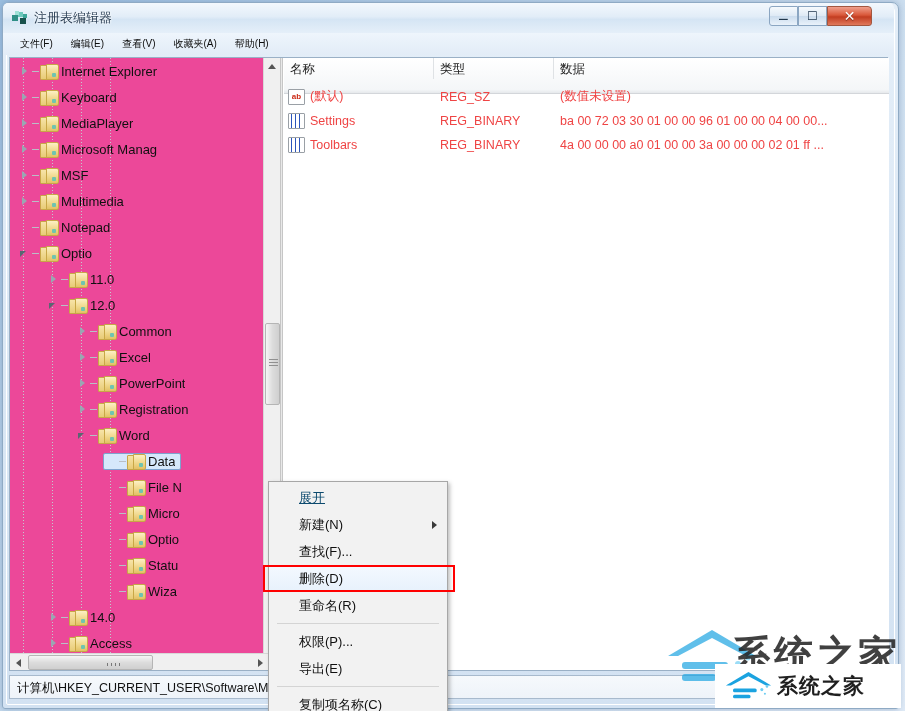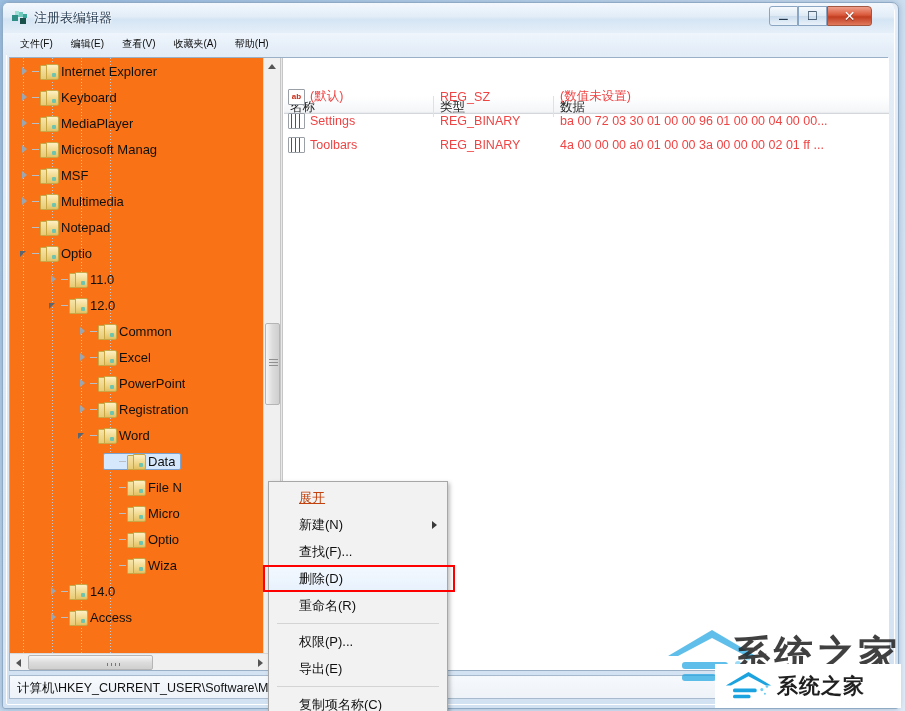--- a/index.html
+++ b/index.html
@@ -83,21 +83,21 @@
   #content {
     position: absolute; left: 6px; top: 54px;
     width: 879px; height: 614px;
     background: #ffffff;
     border: 1px solid #9ab0c6;
   }
 
   
   #tree-pane {
     position: absolute; left: 0; top: 0; width: 270px; height: 612px;
-    background: #f97316; overflow: hidden;
+    background: #ec4899; overflow: hidden;
   }
   #tree-scroll-area {
     position: absolute; left: 0; top: 0; width: 253px; height: 595px;
     overflow: hidden;
   }
   .tree-row {
     position: relative; height: 26px; white-space: nowrap;
     display: flex; align-items: center;
   }
   .tree-label {
@@ -196,24 +196,23 @@
     background: #e8e8e8; border-left: 1px solid #c6c6c6; border-right: 1px solid #c6c6c6;
     cursor: col-resize;
   }
 
   
   #list-pane {
     position: absolute; left: 274px; top: 0; width: 605px; height: 612px;
     background: #ffffff; overflow: hidden;
   }
   #list-header {
-    position: absolute; left: 0; top: 0; width: 605px; height: 18px;
+    position: absolute; left: 0; top: 0; width: 605px; height: 36px;
     background: linear-gradient(180deg,#ffffff 0%,#f4f6f8 90%,#e6e9ec 100%);
     border-bottom: 1px solid #d3d6da;
-    margin-top: 38px;
   }
   .col-head {
     position: absolute; top: 0; height: 21px;
     font-size: 12.5px; color: #222; padding: 3px 0 0 6px;
     border-right: 1px solid #dfe2e5; white-space: nowrap;
   }
   #col-name { left: 0; width: 150px; }
   #col-type { left: 150px; width: 120px; }
   #col-data { left: 270px; width: 335px; border-right: none; }
   .list-row {
@@ -249,21 +248,21 @@
     border: 1px solid #a7a7a7;
     box-shadow: 2px 2px 4px rgba(0,0,0,.25);
     padding: 2px 0;
     z-index: 40;
   }
   .ctx-item {
     position: relative; height: 27px; line-height: 27px;
     font-size: 13px; color: #101010; padding-left: 30px;
     white-space: nowrap; cursor: default;
   }
-  .ctx-item.disabled { color: #c2410c; text-decoration: underline; }
+  .ctx-item.disabled { color: #0c4a6e; text-decoration: underline; }
   .ctx-sep { height: 1px; background: #d4d4d4; margin: 4px 8px; }
   .submenu-arrow {
     position: absolute; right: 10px; top: 10px;
     border-left: 5px solid #3a3a3a;
     border-top: 4px solid transparent;
     border-bottom: 4px solid transparent;
   }
   #ctx-delete-highlight {
     position: absolute; left: -6px; top: 0px; width: 192px; height: 27px;
     border: 2px solid #f00; z-index: 45; pointer-events: none;
@@ -530,20 +529,30 @@
             </div>
           </div>
           <div class="tree-row" style="padding-left: 93px;">
             <div class="tree-sel">
               <span class="twisty "></span>
               <span class="dash"></span>
               <span class="folder">
                 <span class="dot"></span>
               </span>
               <span class="tree-label">Optio</span>
+            </div>
+          </div>
+          <div class="tree-row" style="padding-left: 93px;">
+            <div class="tree-sel">
+              <span class="twisty "></span>
+              <span class="dash"></span>
+              <span class="folder">
+                <span class="dot"></span>
+              </span>
+              <span class="tree-label">Statu</span>
             </div>
           </div>
           <div class="tree-row" style="padding-left: 93px;">
             <div class="tree-sel">
               <span class="twisty "></span>
               <span class="dash"></span>
               <span class="folder">
                 <span class="dot"></span>
               </span>
               <span class="tree-label">Wiza</span>

